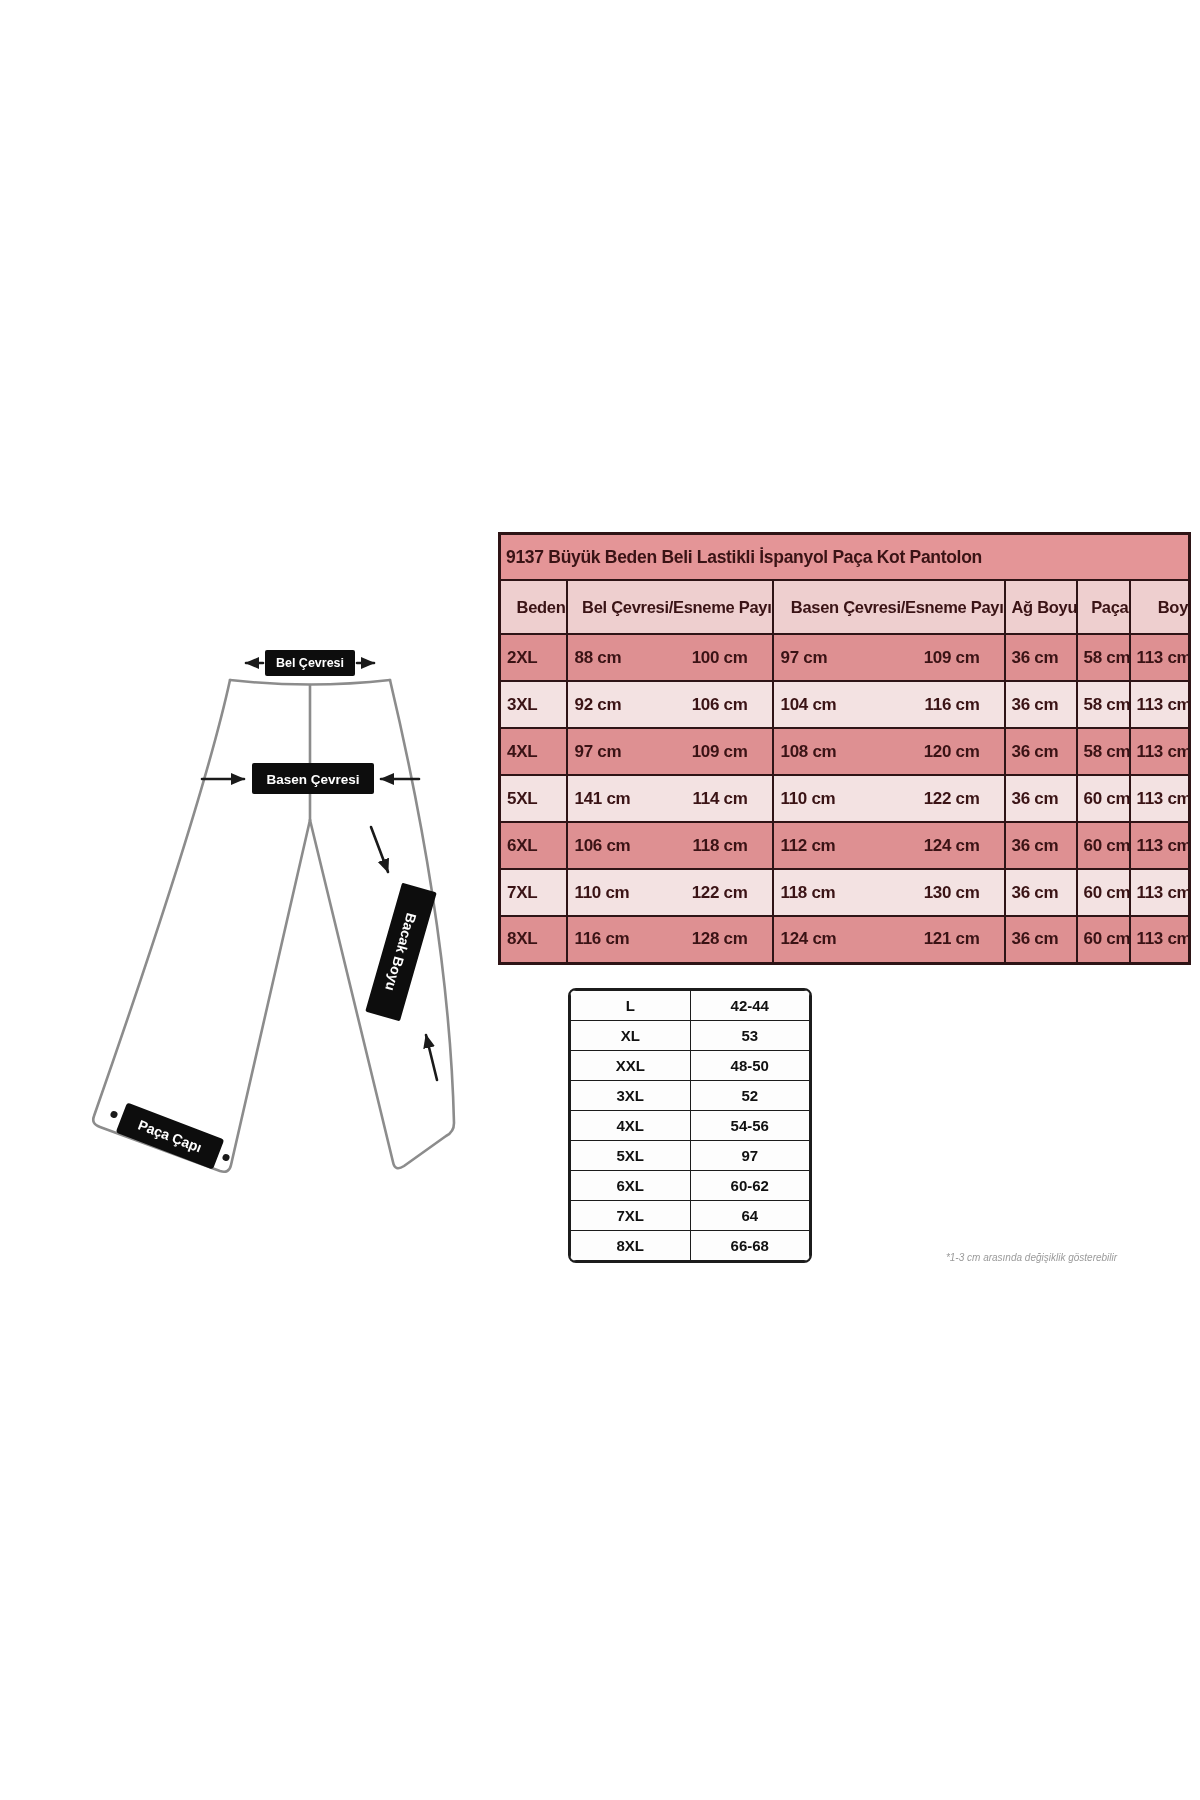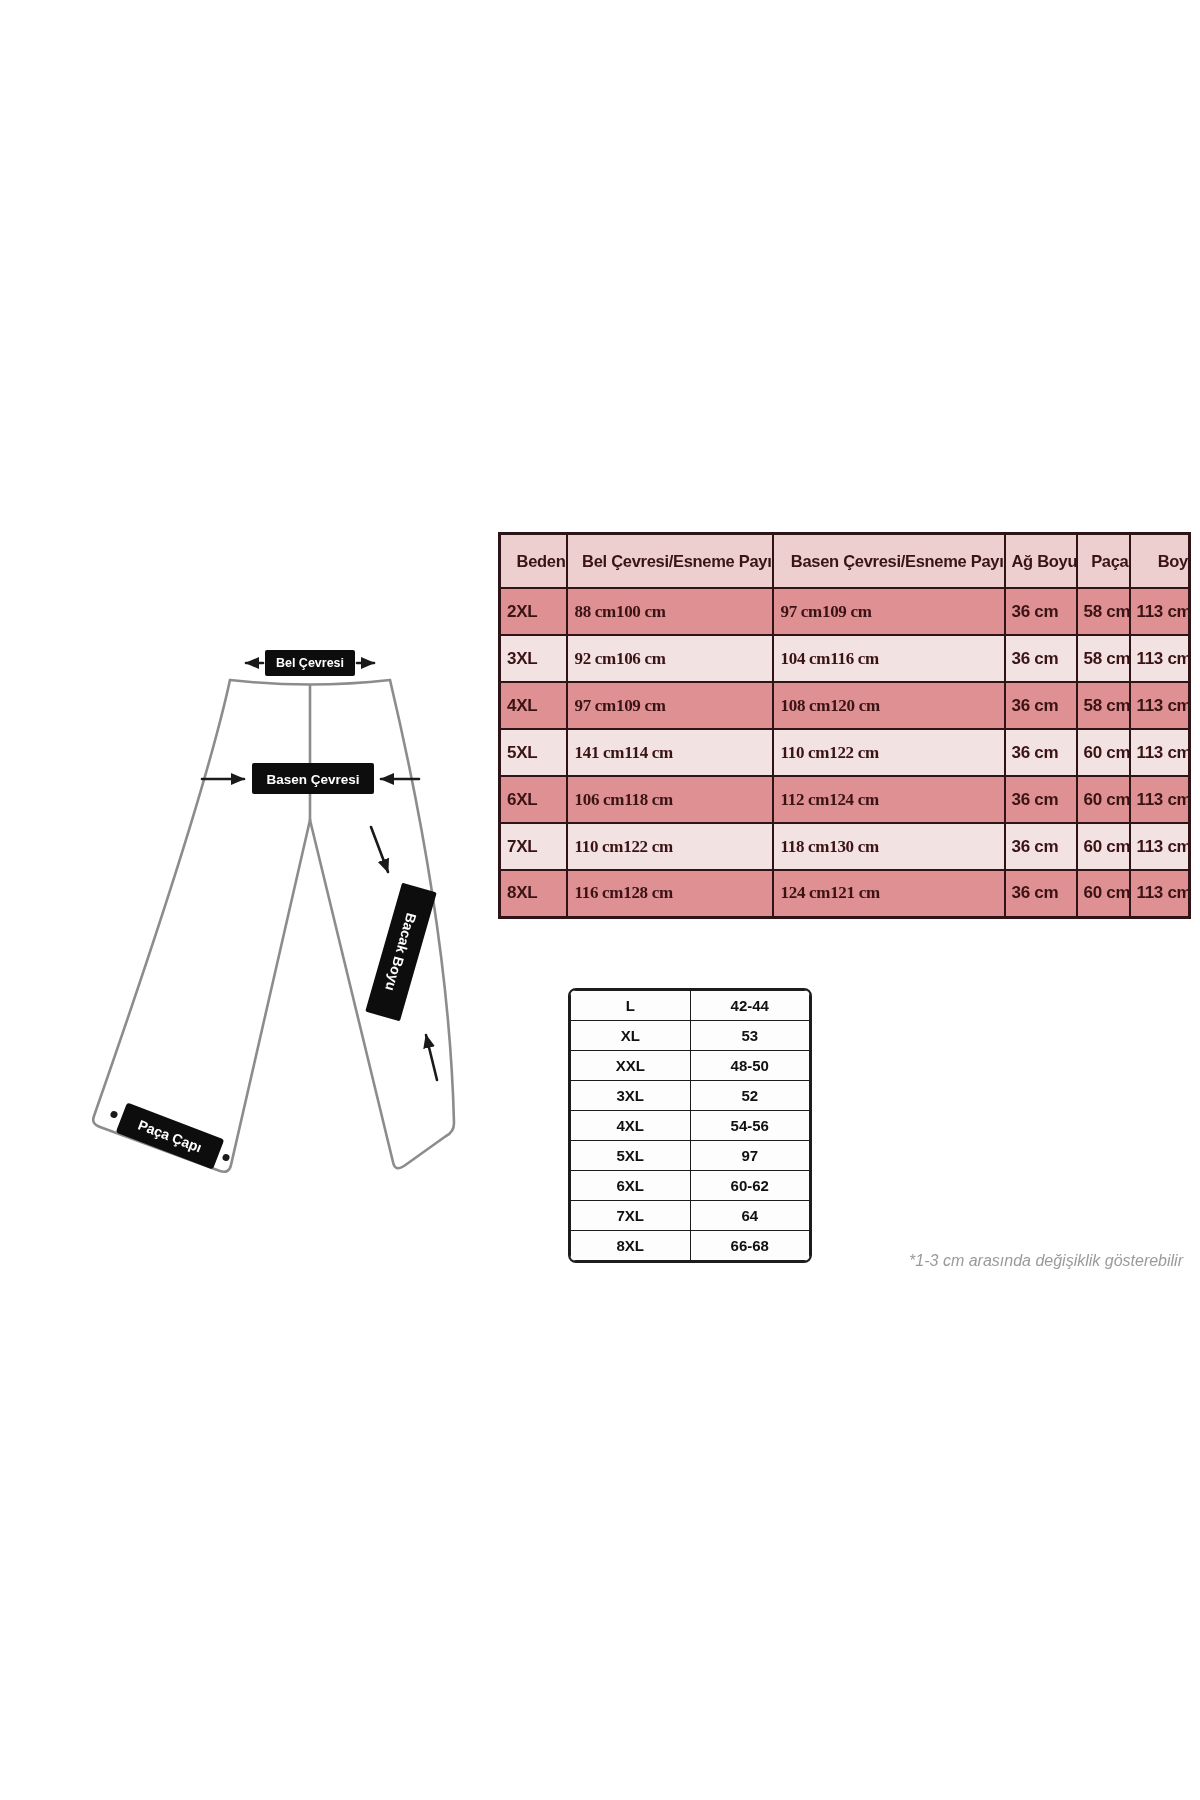--- a/index.html
+++ b/index.html
@@ -32,39 +32,39 @@
     font-size:17.5px; text-align:left;
   }
   .main-table .header-row th {
     background:var(--header_bg); height:52px; text-align:right;
     padding-left:6px; font-size:16.5px;
   }
   .main-table tbody tr { height:47px;margin-top:36px; }
   .main-table tbody tr.dark  { background:var(--row_dark_bg); }
   .main-table tbody tr.light { background:var(--row_light_bg); }
   .main-table .c-pad { padding-left:6px; }
-  .pair { display:flex; padding:0 24px 0 7px;font-family:Liberation Serif, serif; }
+  .pair { display:flex; justify-content:space-between; padding:0 24px 0 7px; }
 
   
   .size-wrap {
     position:absolute; left:568px; top:988px; width:240px;
     border:2px solid var(--small_table_border); border-radius:8px;
     overflow:hidden; background:#fdfdfd;
   }
   .size-table { width:100%; border-collapse:collapse; color:#111111;
     font-weight:bold; font-size:15px; }
   .size-table td {
     border:1.6px solid var(--small_table_border);
     height:27px; text-align:center; width:50%;
   }
 
   
   .footnote {
     position:absolute; left:880px; top:1252px; width:303px;
-    text-align:right; font-size:16px; font-style:italic; color:var(--footnote_color);
+    text-align:center; font-size:10px; font-style:italic; color:var(--footnote_color);
   }
 </style>
 </head>
 <body>
 
 <div id="canvas">
 
   <svg id="pants-svg" width="430" height="690" viewBox="55 540 430 690">
     <defs>
       <marker id="ah" markerWidth="15" markerHeight="13" refX="13" refY="6" orient="auto" markerUnits="userSpaceOnUse">
@@ -114,20 +114,23 @@
   <table class="main-table">
     <colgroup>
       <col style="width:67px">
         <col style="width:206px">
         <col style="width:232px">
       <col style="width:72px">
         <col style="width:53px">
         <col style="width:60px">
     </colgroup>
     <thead>
+      <tr>
+        <td class="title-cell" colspan="6">9137 Büyük Beden Beli Lastikli İspanyol Paça Kot Pantolon</td>
+      </tr>
       <tr class="header-row">
         <th>Beden</th>
         <th>Bel Çevresi/Esneme Payı</th>
         <th>Basen Çevresi/Esneme Payı</th>
         <th>Ağ Boyu</th>
         <th>Paça</th>
         <th>Boy</th>
       </tr>
     </thead>
     <tbody>

